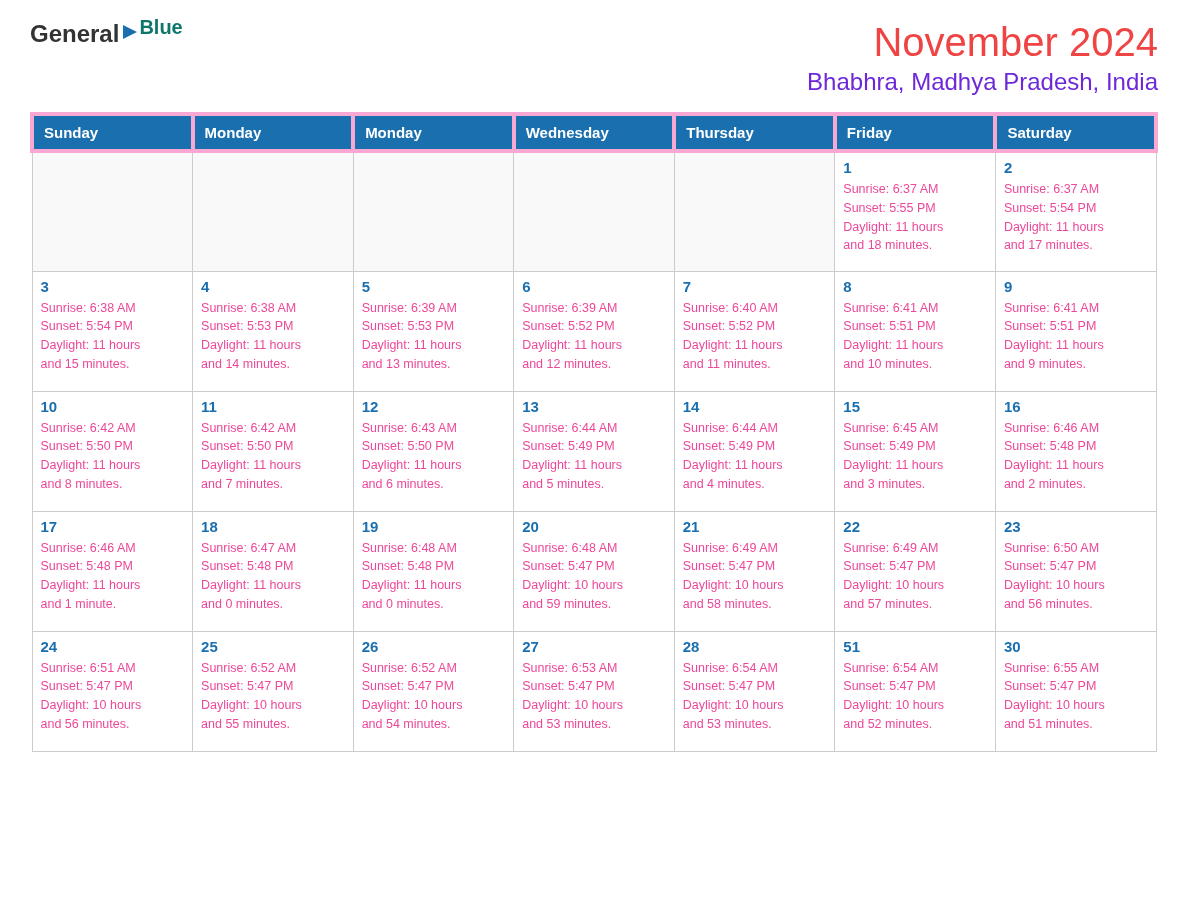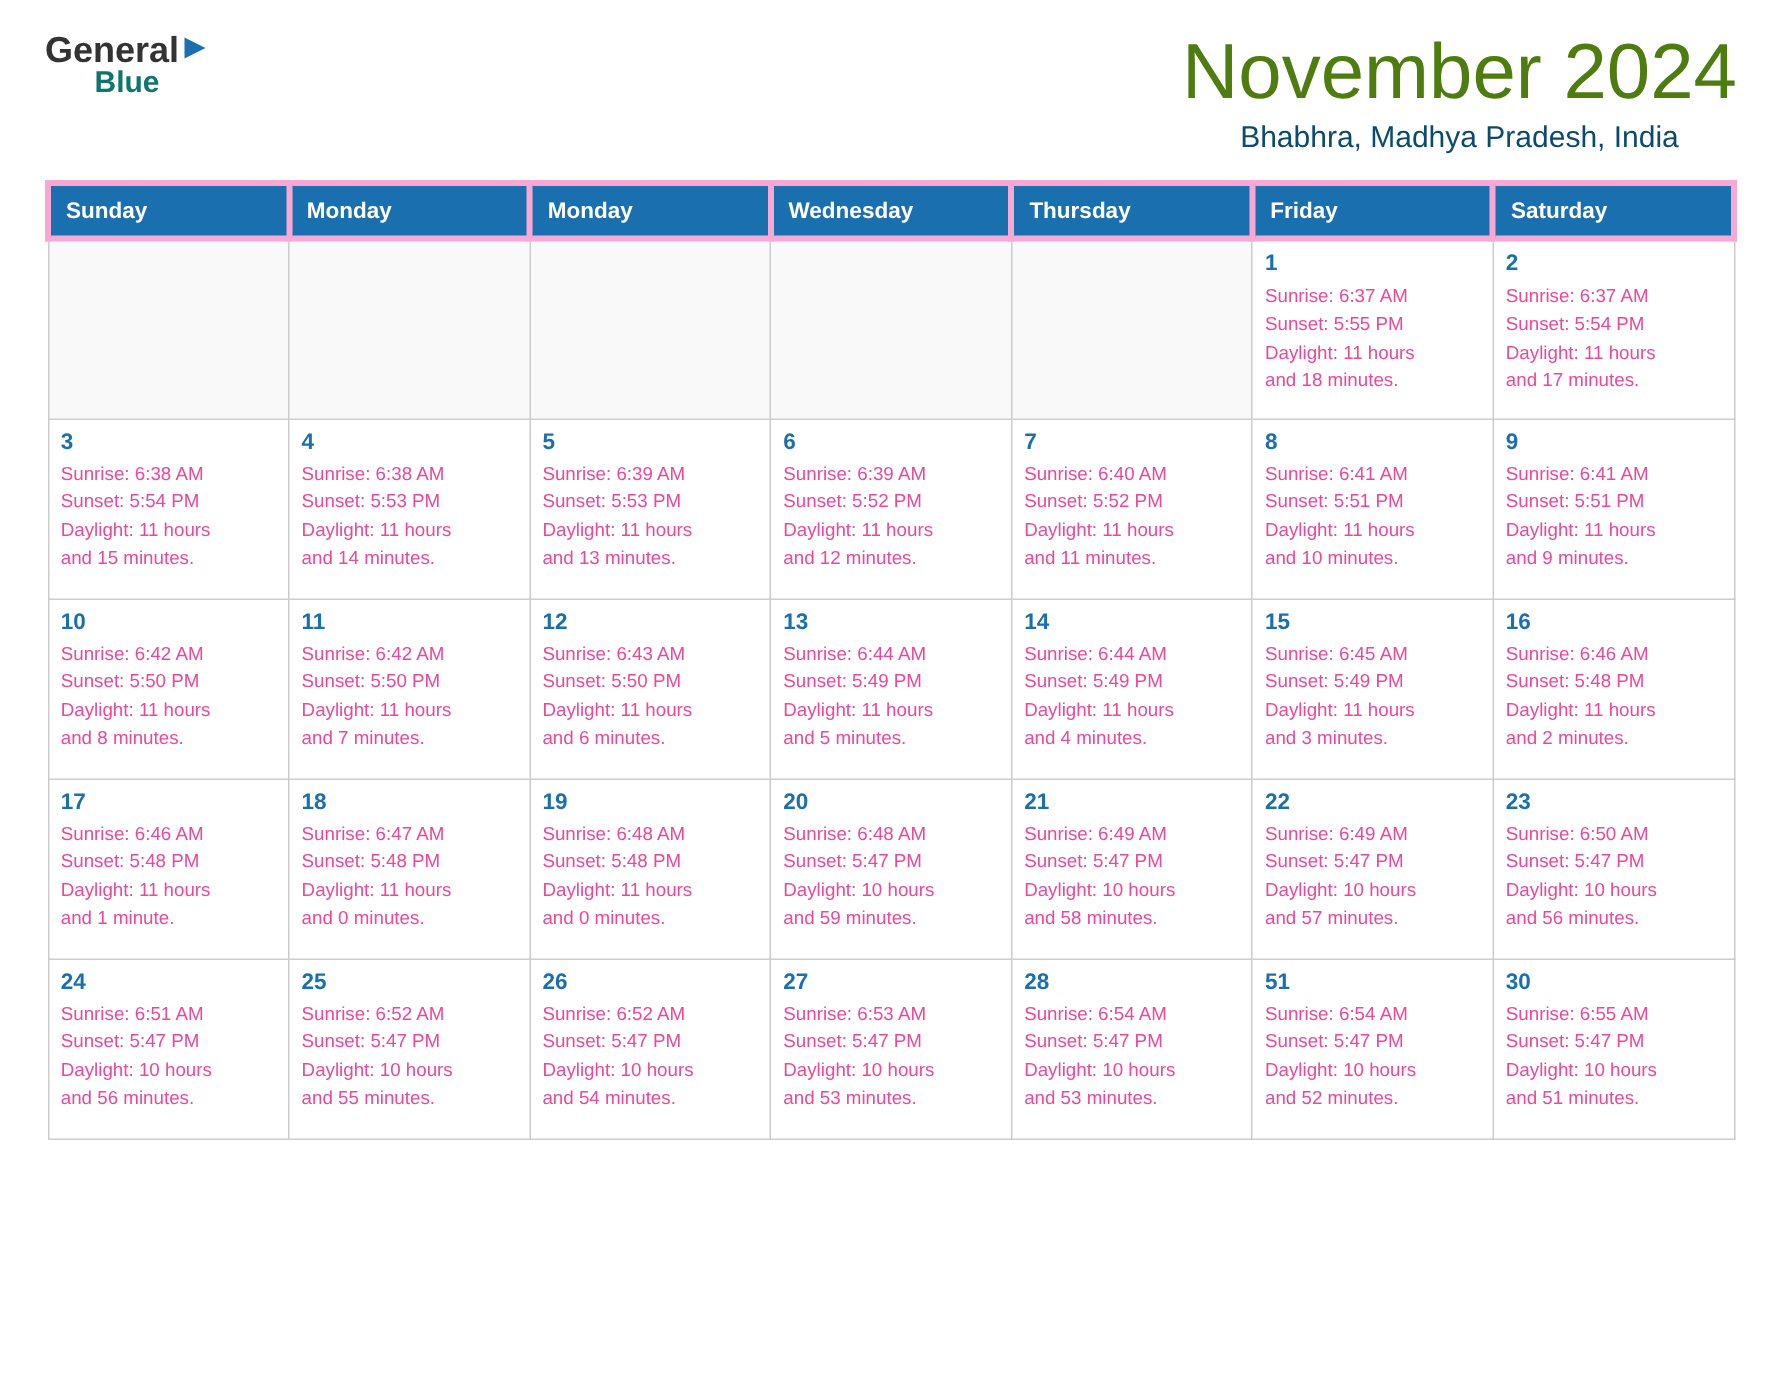--- a/index.html
+++ b/index.html
@@ -11,35 +11,35 @@
       min-height: 918px;
     }
     .header {
       display: flex;
       justify-content: space-between;
       align-items: flex-start;
       margin-bottom: 16px;
     }
     .logo {
       display: flex;
-      flex-direction: column;
-      align-items: center;
+      flex-direction: row;
+      align-items: flex-start;
     }
     .title-block {
       text-align: right;
     }
     .month-title {
-      font-size: 52px;
+      font-size: 40px;
       font-weight: normal;
-      color: #4d7c0f;
+      color: #ef4444;
       line-height: 1.1;
     }
     .location-title {
-      font-size: 20px;
-      color: #0c4a6e;
+      font-size: 24px;
+      color: #6d28d9;
       margin-top: 4px;
       text-align: center;
     }
     table {
       width: 100%;
       border-collapse: collapse;
       table-layout: fixed;
     }
     th {
       background-color: #1a6faf;

